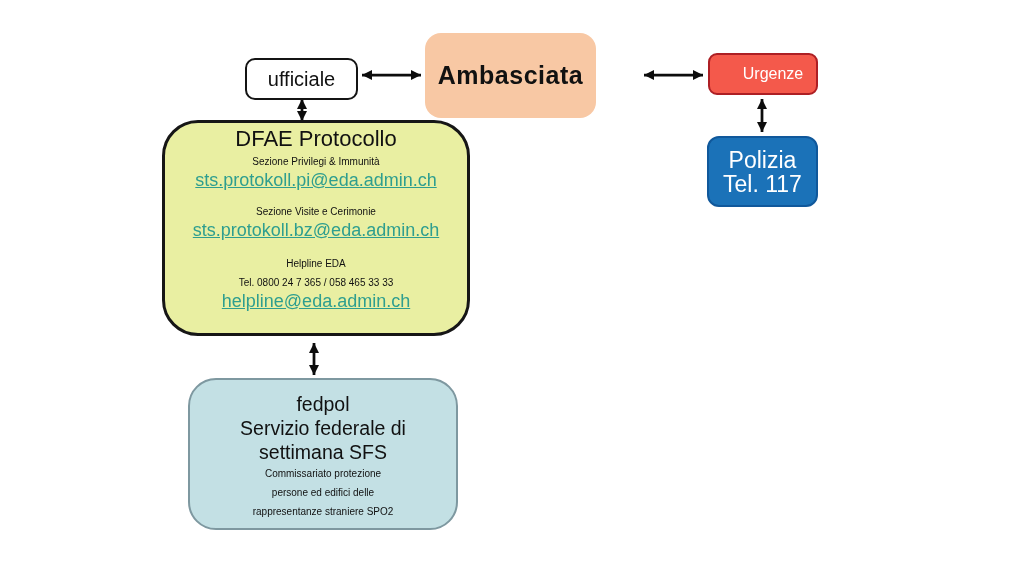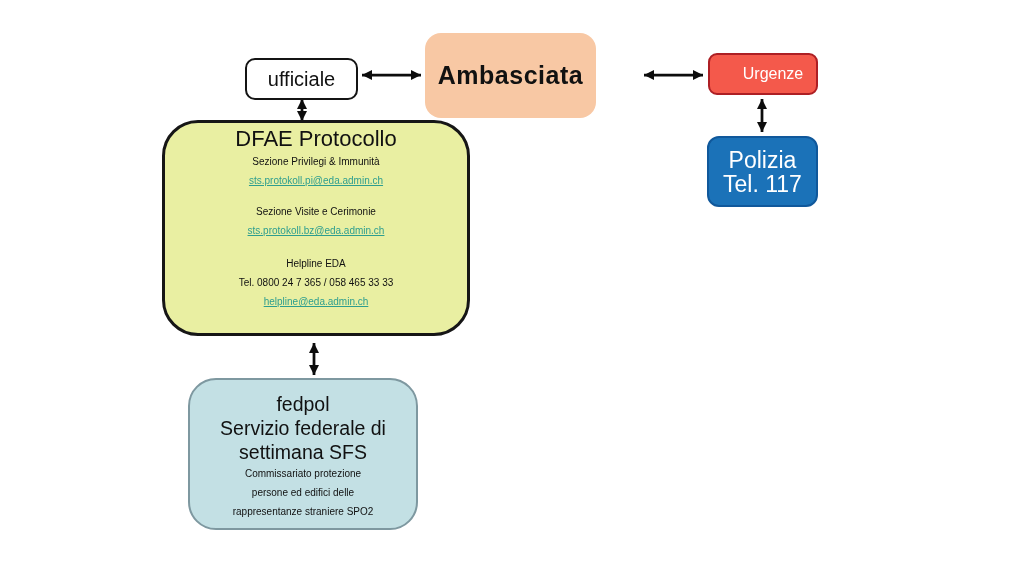--- a/index.html
+++ b/index.html
@@ -73,32 +73,32 @@
   }
   .node-dfae {
     left: 162px; top: 120px; width: 308px; height: 216px;
     background: var(--dfae-fill, #e9efa2);
     border: 3px solid var(--dfae-border, #161616);
     border-radius: 36px;
     justify-content: flex-start;
     padding-top: 2px;
   }
   .node-fedpol {
-    left: 188px; top: 378px; width: 230px; height: 152px;
+    left: 188px; top: 378px; width: 270px; height: 152px;
     background: var(--fedpol-fill, #c3e0e4);
     border: 2.5px solid var(--fedpol-border, #7e98a0);
     border-radius: 28px;
     justify-content: flex-start;
     padding-top: 12px;
   }
   .dfae-title { font-size: 22px; line-height: 27px; }
   .t-small    { font-size: 10px; line-height: 19px; }
   .t-big      { font-size: 19.5px; line-height: 24px; }
   .email-link {
-    font-size: 10px;
+    font-size: 18px;
     line-height: 19px;
     color: var(--link-color, #2e9e8f);
     text-decoration: underline;
     cursor: pointer;
   }
   .spacer-12 { height: 12px; }
   .spacer-14 { height: 14px; }
 </style>
 </head>
 <body>

